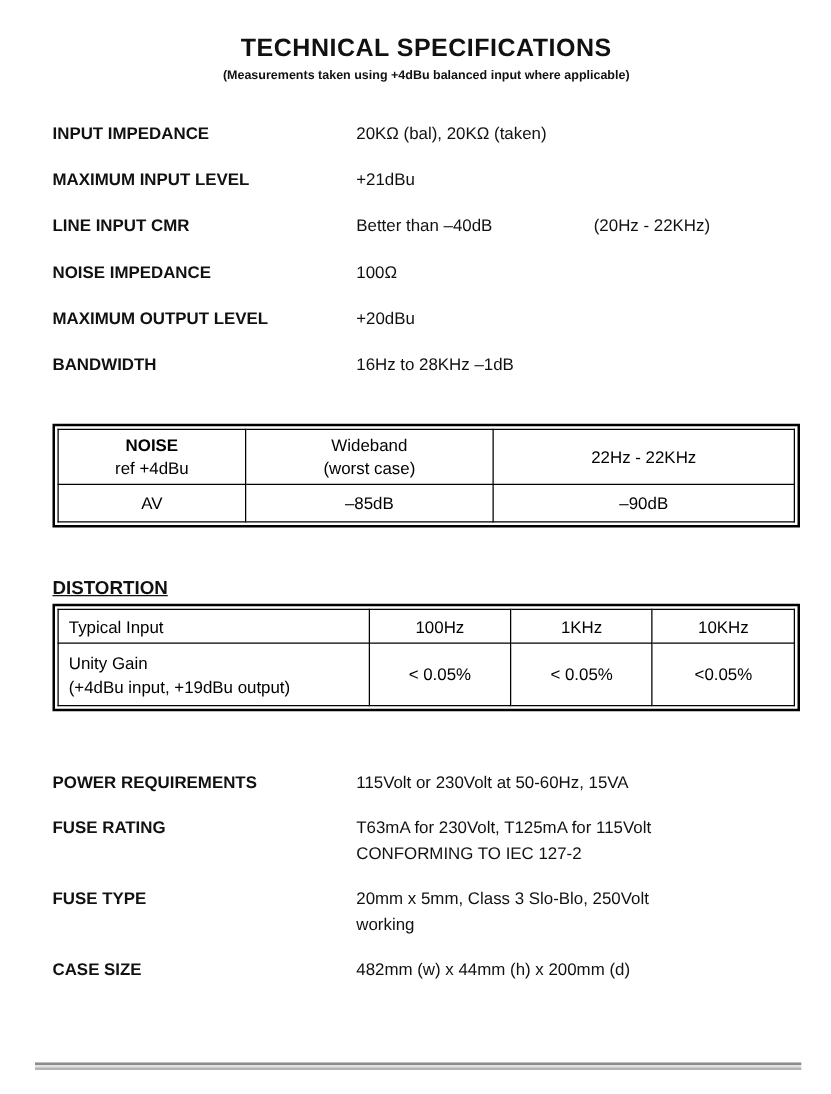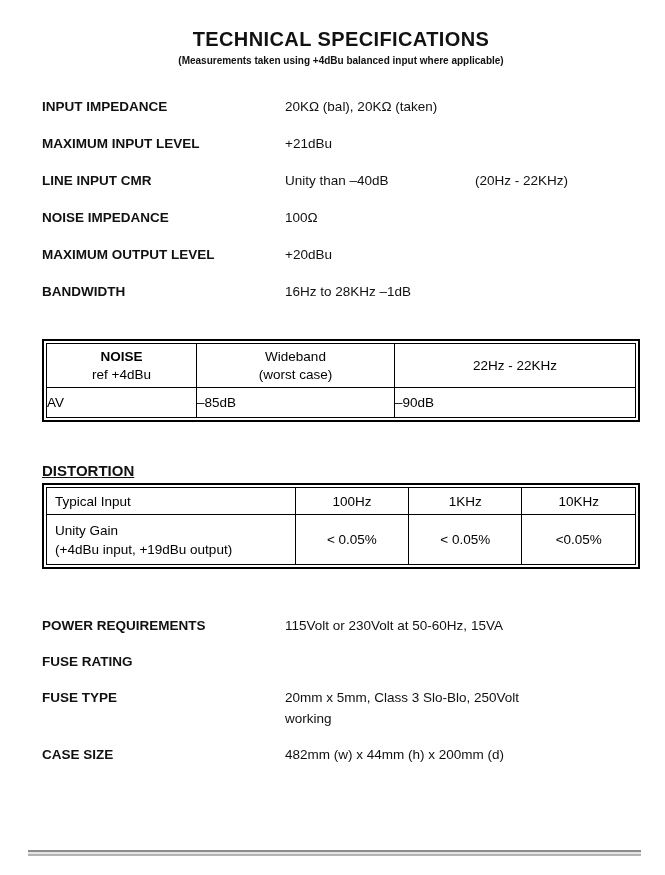--- a/index.html
+++ b/index.html
@@ -56,21 +56,21 @@
     font-size:13.5px;
     color:#000000;
   }
   td, th {
     border:1px solid #000;
     font-weight:normal;
     vertical-align:middle;
   }
   
   .noise-t th { height:44px; text-align:center; line-height:18px; }
-  .noise-t td { height:30px; text-align:left; }
+  .noise-t td { height:30px; text-align:center; }
   .noise-t .c1 { width:150px; }
   .noise-t .c2 { width:198px; }
   
   .dist-heading {
     margin-top:40px;
     font-size:15px;
     font-weight:bold;
     text-decoration:underline;
   }
   .dist-t th { height:27px; text-align:center; }
@@ -99,21 +99,21 @@
     <div class="spec-row">
       <span class="label">INPUT IMPEDANCE</span>
       <span class="value">20KΩ (bal), 20KΩ (taken)</span>
     </div>
     <div class="spec-row">
       <span class="label">MAXIMUM INPUT LEVEL</span>
       <span class="value">+21dBu</span>
     </div>
     <div class="spec-row">
       <span class="label">LINE INPUT CMR</span>
-      <span class="value">Unity than –40dB</span>
+      <span class="value">Better than –40dB</span>
       <span class="note">(20Hz - 22KHz)</span>
     </div>
     <div class="spec-row">
       <span class="label">NOISE IMPEDANCE</span>
       <span class="value">100Ω</span>
     </div>
     <div class="spec-row">
       <span class="label">MAXIMUM OUTPUT LEVEL</span>
       <span class="value">+20dBu</span>
     </div>
@@ -166,20 +166,22 @@
       </table>
   </div>
 
   <div class="spec-list bottom">
     <div class="spec-row">
       <span class="label"><span class="b">POWER REQUIREMENTS</span><span class="labelnote"></span></span>
       <span class="value">115Volt or 230Volt at 50-60Hz, 15VA</span>
     </div>
     <div class="spec-row">
       <span class="label"><span class="b">FUSE RATING</span><span class="labelnote"></span></span>
+      <span class="value">T63mA for 230Volt, T125mA for 115Volt
+CONFORMING TO IEC 127-2</span>
     </div>
     <div class="spec-row">
       <span class="label"><span class="b">FUSE TYPE</span><span class="labelnote"></span></span>
       <span class="value">20mm x 5mm, Class 3 Slo-Blo, 250Volt
 working</span>
     </div>
     <div class="spec-row">
       <span class="label"><span class="b">CASE SIZE</span><span class="labelnote"></span></span>
       <span class="value">482mm (w) x 44mm (h) x 200mm (d)</span>
     </div>

